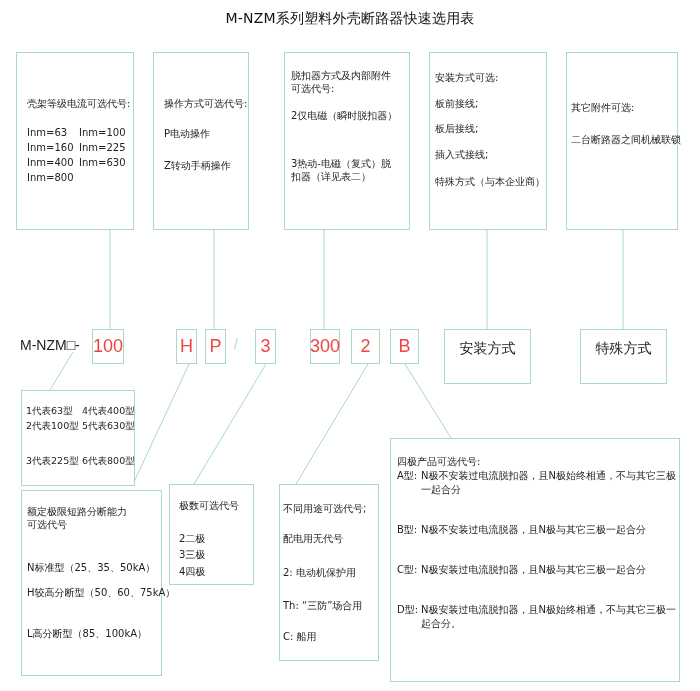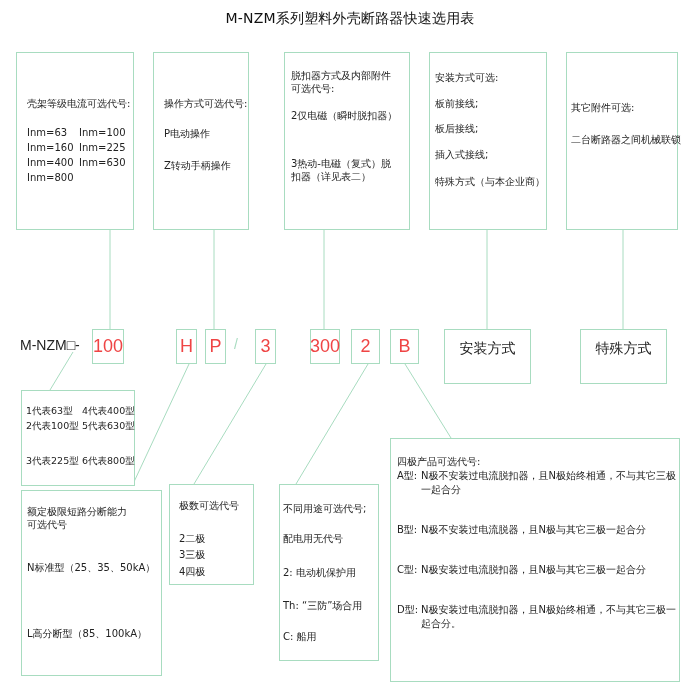--- a/index.html
+++ b/index.html
@@ -117,20 +117,21 @@
     <span style="width:56px;">1代表63型</span><span>4代表400型</span><br>
     <span style="width:56px;">2代表100型</span><span>5代表630型</span><br>
     <span style="width:56px;margin-top:20px;">3代表225型</span><span>6代表800型</span>
   </div>
 </div>
 
 <div class="box" style="left:21px; top:460px; width:141px; height:186px;margin-top:30px;">
   <div class="txt" style="left:5px; top:14px;">额定极限短路分断能力</div>
   <div class="txt" style="left:5px; top:27px;">可选代号</div>
   <div class="txt" style="left:5px; top:70px;">N标准型（25、35、50kA）</div>
+  <div class="txt" style="left:5px; top:95px;">H较高分断型（50、60、75kA）</div>
   <div class="txt" style="left:5px; top:136px;">L高分断型（85、100kA）</div>
 </div>
 
 <div class="box" style="left:169px; top:484px; width:85px; height:101px;">
   <div class="txt" style="left:9px; top:14px;">极数可选代号</div>
   <div class="txt" style="left:9px; top:47px;">2二极</div>
   <div class="txt" style="left:9px; top:63px;">3三极</div>
   <div class="txt" style="left:9px; top:80px;">4四极</div>
 </div>
 

